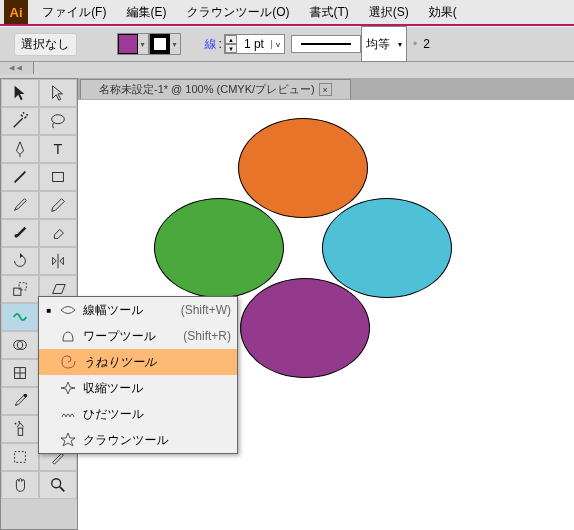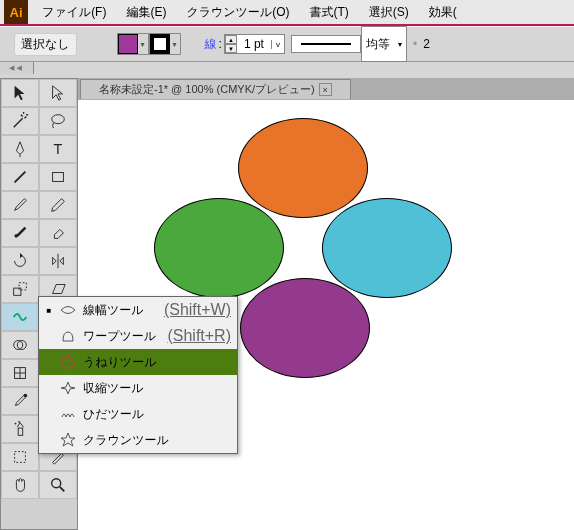--- a/index.html
+++ b/index.html
@@ -43,25 +43,25 @@
   .doc-close { width:13px; height:13px; border:1px solid #888; display:flex; align-items:center; justify-content:center; font-size:9px;}
   .canvas { position:absolute; top:22px; left:0; right:0; bottom:0; background:#fff; }
   .ellipse { position:absolute; border-radius:50%; border:1px solid #000;}
   .e-orange { width:130px; height:100px; left:160px; top:18px; background:#e77428;}
   .e-green  { width:130px; height:100px; left:76px;  top:98px; background:#4aa83d;}
   .e-cyan   { width:130px; height:100px; left:244px; top:98px; background:#4fc0d6;}
   .e-purple { width:130px; height:100px; left:162px; top:178px; background:#933a8d;}
 
   .flyout { position:absolute; left:38px; top:234px; width:200px; background:#f0f0f0; border:1px solid #666; box-shadow:2px 2px 4px rgba(0,0,0,.3); z-index:50;}
   .fly-row { display:flex; align-items:center; height:26px; font-size:12px; padding:0 6px; gap:6px;}
-  .fly-row.sel { background:#4d7c0f;}
+  .fly-row.sel { background:#fdba74;font-style:italic;}
   .fly-mark { width:8px; font-size:8px; text-align:center;}
   .fly-icon { width:18px; height:18px; display:flex; align-items:center; justify-content:center;}
   .fly-label { flex:1; }
-  .fly-sc { color:#666; font-size:16px;text-decoration:underline;}
+  .fly-sc { color:#666; font-size:12px;}
 </style>
 </head>
 <body>
 
 <div class="menubar">
   <div class="app-icon">
     <svg viewBox="0 0 24 24">
         <rect width="24" height="24" fill="#4a2500"></rect>
         <text x="12" y="17" text-anchor="middle" fill="#ff9a00" font-size="13" font-weight="bold">Ai</text>
       </svg>

